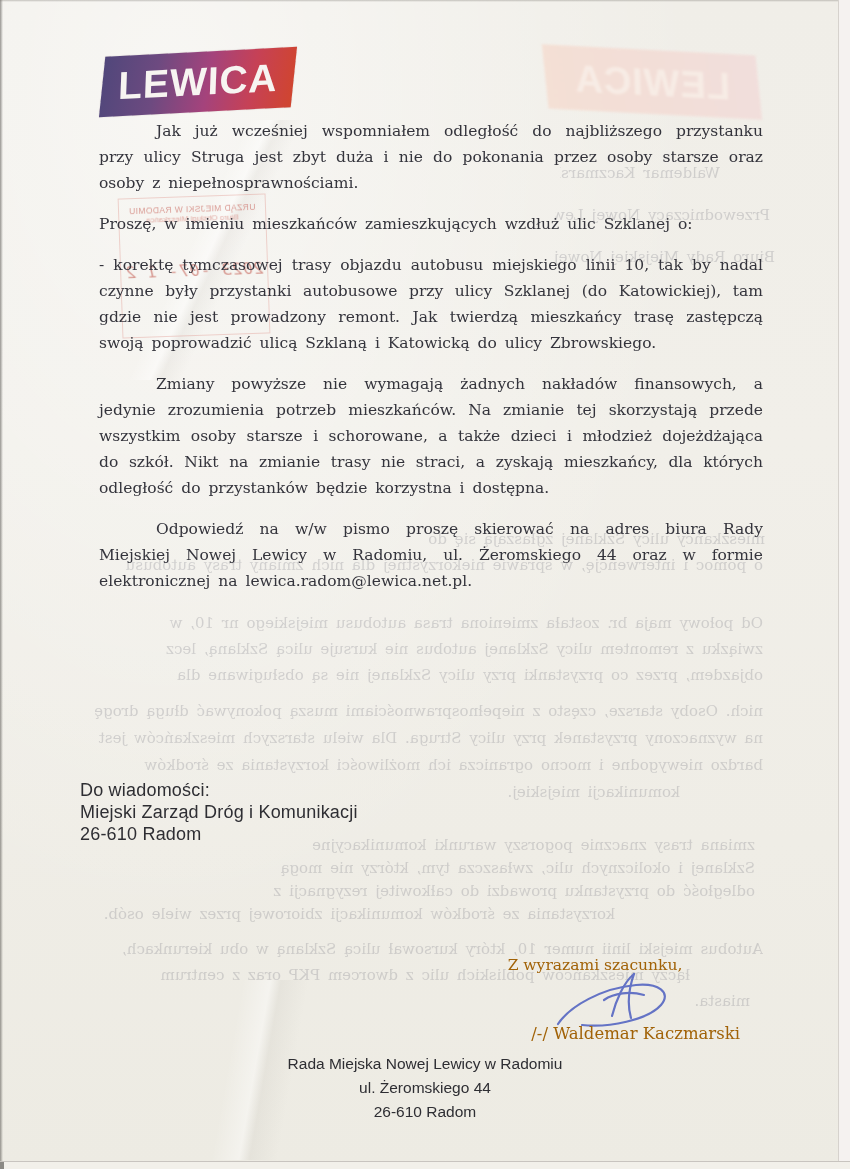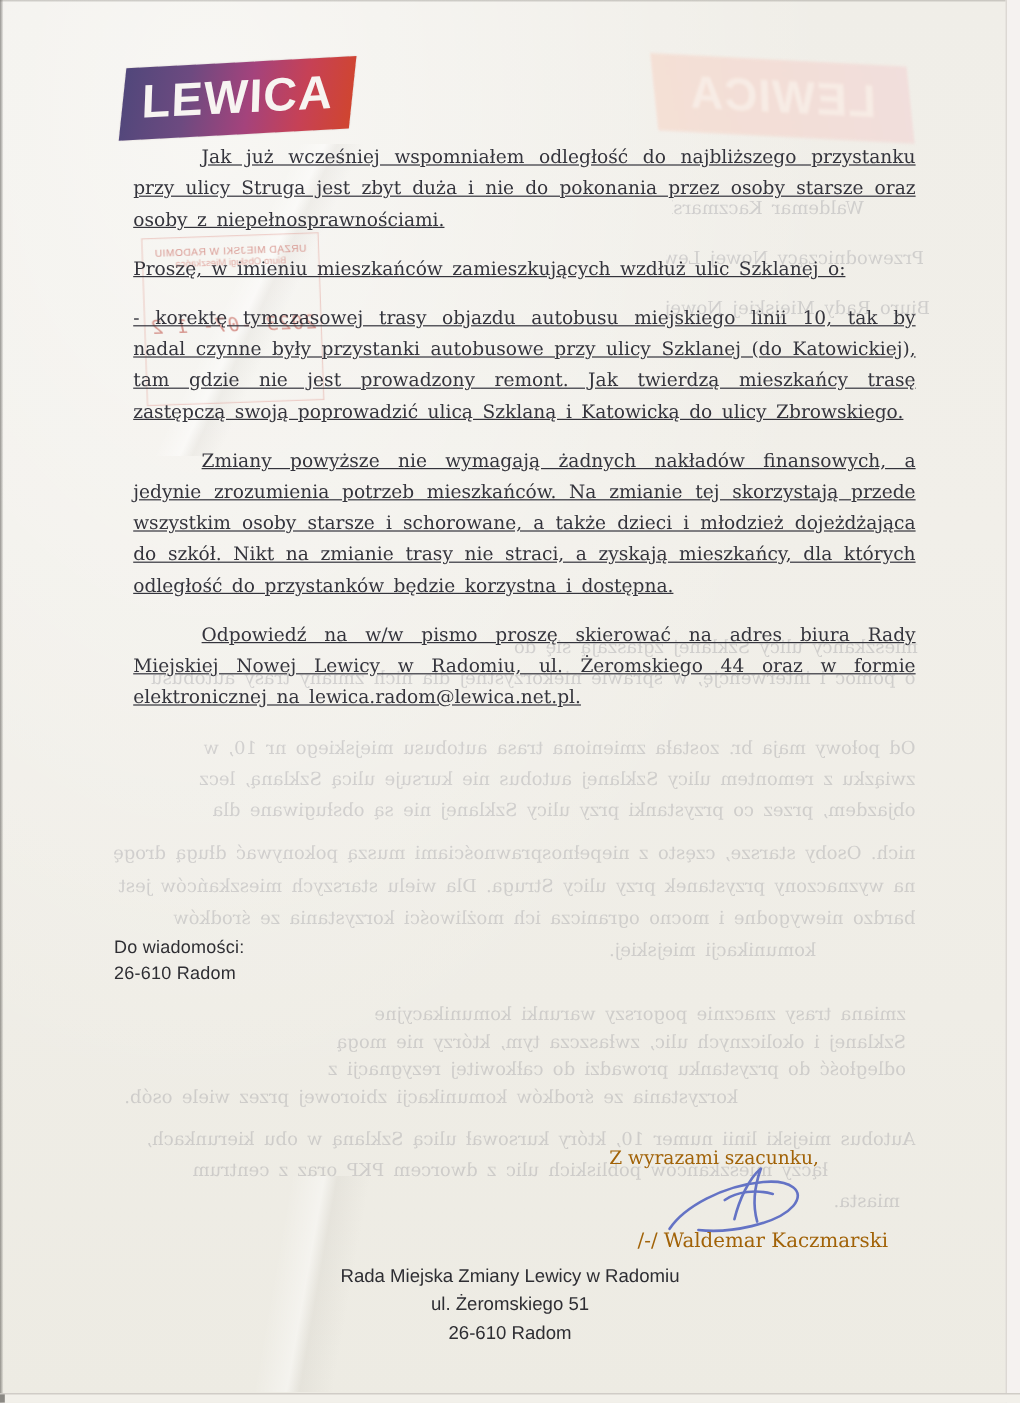--- a/index.html
+++ b/index.html
@@ -55,28 +55,28 @@
     font-family:"Liberation Sans", sans-serif;font-weight:bold;
     font-size:38px;letter-spacing:1px;color:#f9ece5;
   }
 
   
   .body-text{
     position:absolute;left:95px;top:118px;width:668px;
     font-size:15.5px;line-height:26px;color:#34343c;
     text-align:justify;word-spacing:3px;
   }
-  .body-text p{margin:0 0 15px 16px;text-decoration:underline;}
+  .body-text p{margin:0 0 15px 4px;}
   .body-text p.indent{text-indent:57px;}
 
   
   .cc-block{
-    position:absolute;left:95px;top:779px;
+    position:absolute;left:80px;top:779px;
     font-family:"Liberation Sans", sans-serif;
-    font-size:15px;line-height:22px;color:#2e2e33;letter-spacing:.2px;
+    font-size:18px;line-height:22px;color:#2e2e33;letter-spacing:.2px;
   }
   .closing{
     position:absolute;left:450px;top:956px;width:290px;text-align:center;
     color:#a16207;
   }
   .closing .salutation{font-size:15.5px;}
   .closing .signer{position:absolute;right:0;top:68px;font-size:16.5px;white-space:nowrap;}
   .signature-svg{position:absolute;left:100px;top:14px;width:132px;height:74px;}
   .footer{
     position:absolute;left:0;top:1052px;width:850px;text-align:center;
@@ -148,39 +148,40 @@
 <div class="body-text">
   <p class="indent">Jak już wcześniej wspomniałem odległość do najbliższego przystanku przy ulicy Struga jest zbyt duża i nie do pokonania przez osoby starsze oraz osoby z niepełnosprawnościami.</p>
   <p>Proszę, w imieniu mieszkańców zamieszkujących wzdłuż ulic Szklanej o:</p>
   <p>- korektę tymczasowej trasy objazdu autobusu miejskiego linii 10, tak by nadal czynne były przystanki autobusowe przy ulicy Szklanej (do Katowickiej), tam gdzie nie jest prowadzony remont. Jak twierdzą mieszkańcy trasę zastępczą swoją poprowadzić ulicą Szklaną i Katowicką do ulicy Zbrowskiego.</p>
   <p class="indent">Zmiany powyższe nie wymagają żadnych nakładów finansowych, a jedynie zrozumienia potrzeb mieszkańców. Na zmianie tej skorzystają przede wszystkim osoby starsze i schorowane, a także dzieci i młodzież dojeżdżająca do szkół. Nikt na zmianie trasy nie straci, a zyskają mieszkańcy, dla których odległość do przystanków będzie korzystna i dostępna.</p>
   <p class="indent">Odpowiedź na w/w pismo proszę skierować na adres biura Rady Miejskiej Nowej Lewicy w Radomiu, ul. Żeromskiego 44 oraz w formie elektronicznej na lewica.radom@lewica.net.pl.</p>
 </div>
 
 <div class="cc-block">
   <div>Do wiadomości:</div>
+  <div>Miejski Zarząd Dróg i Komunikacji</div>
   <div>26-610 Radom</div>
 </div>
 
 <div class="closing">
   <div class="salutation">Z wyrazami szacunku,</div>
   <svg class="signature-svg" viewBox="0 0 132 74">
     <g fill="none" stroke="#4d5fc0" stroke-width="2.2" stroke-linecap="round" opacity="0.85">
       <path d="M8 54 C 20 36, 52 18, 86 15 C 108 13, 122 22, 111 35 C 98 50, 58 58, 32 55"></path>
       <path d="M62 46 C 66 30, 74 12, 84 4"></path>
       <path d="M84 4 C 79 18, 77 34, 81 48"></path>
       <path d="M54 30 C 64 23, 80 21, 94 25"></path>
     </g>
   </svg>
   <div class="signer">/-/ Waldemar Kaczmarski</div>
 </div>
 
 <div class="footer">
-  <div>Rada Miejska Zmiany Lewicy w Radomiu</div>
-  <div>ul. Żeromskiego 51</div>
+  <div>Rada Miejska Nowej Lewicy w Radomiu</div>
+  <div>ul. Żeromskiego 44</div>
   <div>26-610 Radom</div>
 </div>
 
 <div class="edge-left"></div>
 <div class="edge-top"></div>
 <div class="strip-right"></div>
 <div class="strip-bottom"></div>
 <div class="notch"></div>
 
 </body></html>

